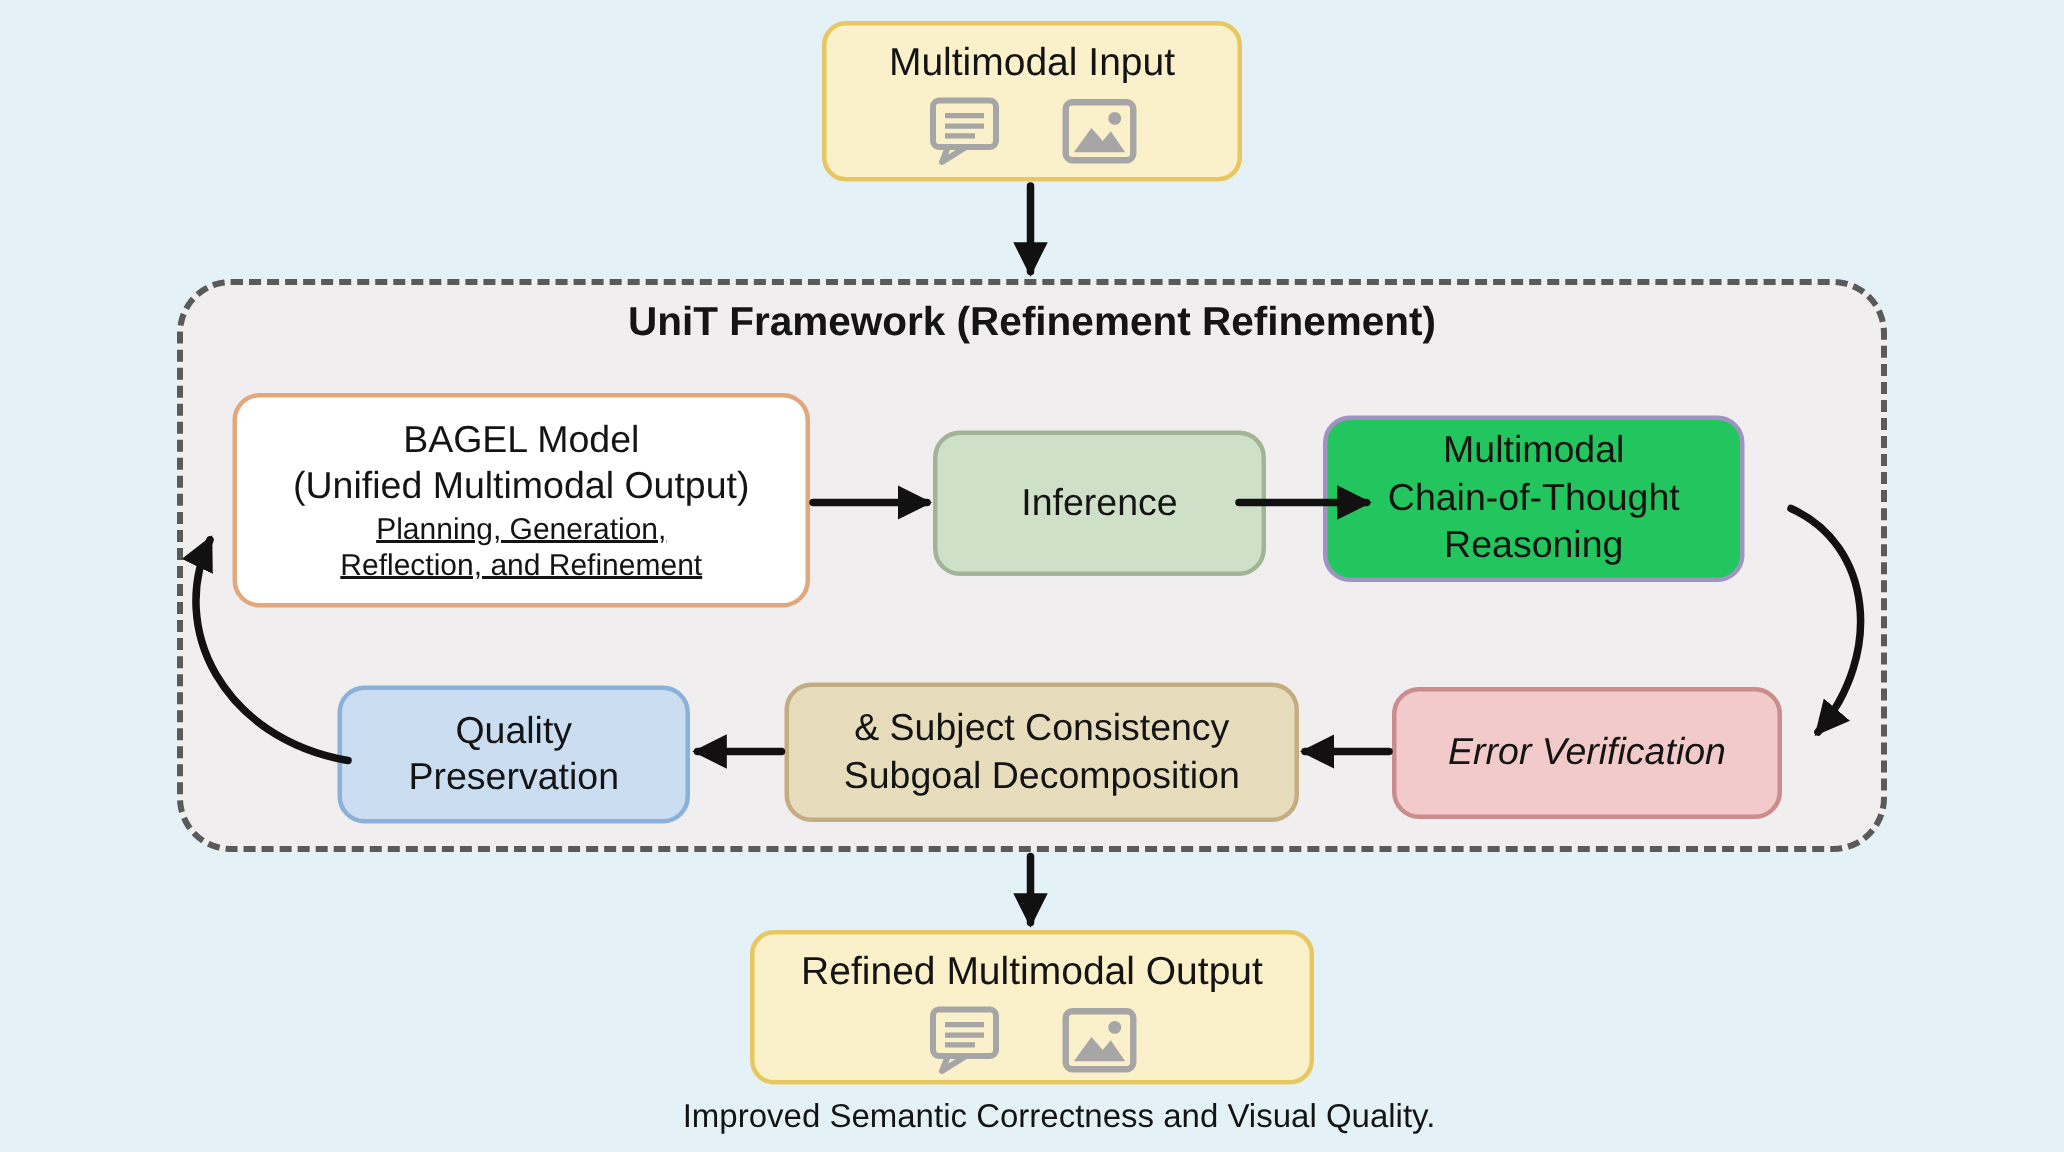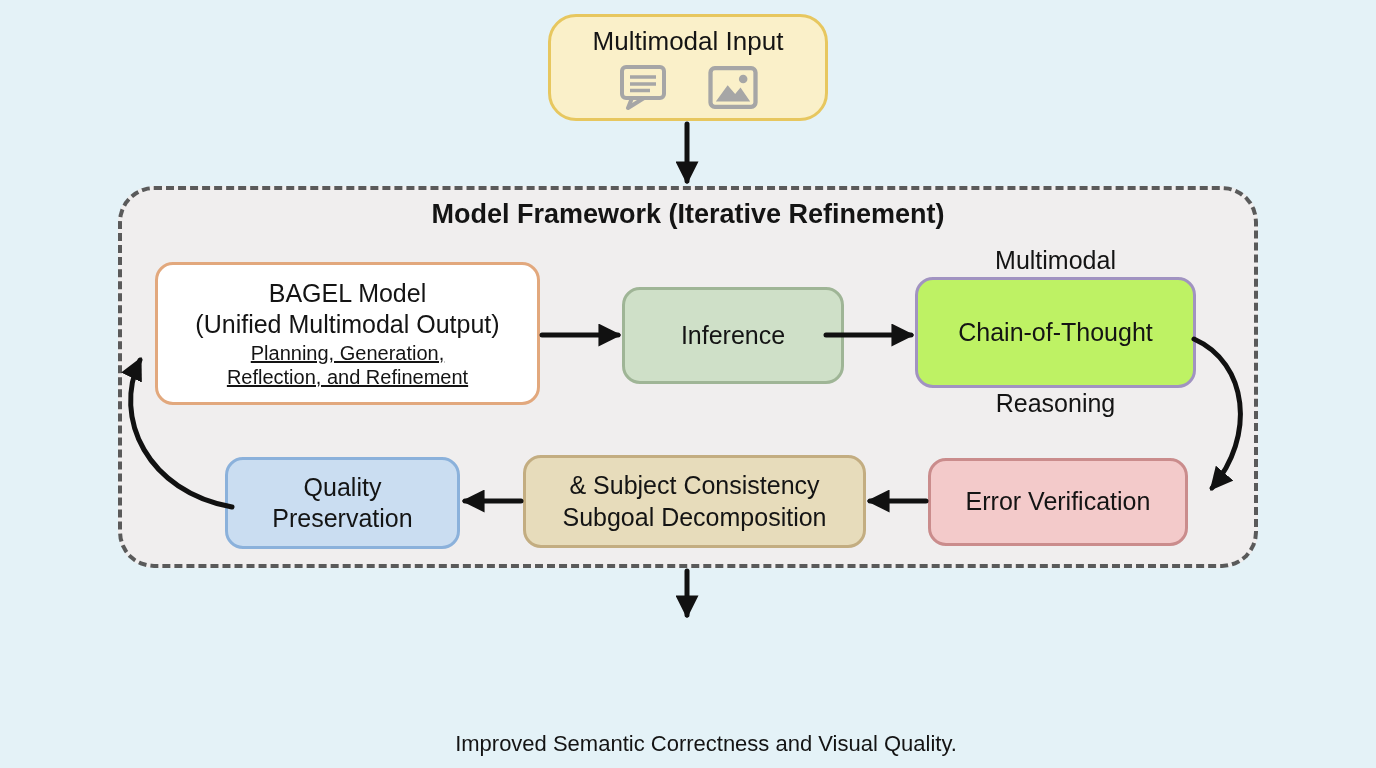--- a/index.html
+++ b/index.html
@@ -14,43 +14,43 @@
     position:absolute;display:flex;flex-direction:column;
     align-items:center;justify-content:center;
     text-align:center;border-radius:18px;line-height:1.26;
     font-size:25px;
   }
   .node span{display:block;}
   .node .sub{font-size:20px;line-height:1.22;text-decoration:underline;}
   
   .io-box{
     position:absolute;display:flex;flex-direction:column;align-items:center;
-    background:#faf0c9;border:3px solid #e7c75f;border-radius:28px;
+    background:#faf0c9;border:3px solid #e7c75f;border-radius:16px;
     padding-top:9px;
   }
   .io-title{font-size:26px;font-weight:500;}
   .icon-row{display:flex;gap:38px;margin-top:7px;align-items:center;}
   .icon-row svg{display:block;}
 
   .input-box{left:548px;top:14px;width:280px;height:107px;}
   .output-box{left:500px;top:620px;width:376px;height:103px;}
 
   .framework{
     position:absolute;left:118px;top:186px;width:1140px;height:382px;
     background:#f0eeee;border:4px dashed #5a5a5a;border-radius:36px;
   }
   .framework-title{
     position:absolute;left:0;top:199px;width:1376px;
     text-align:center;font-size:27px;font-weight:700;
   }
 
   .bagel{left:155px;top:262px;width:385px;height:143px;background:#ffffff;border:3px solid #e2a87d;}
   .inference{left:622px;top:287px;width:222px;height:97px;background:#cfe0c8;border:3px solid #9fb596;}
-  .cot{left:915px;top:277px;width:281px;height:111px;background:#bef264;border:3px solid #a193c1;gap:40px;}
-  .error{left:928px;top:458px;width:260px;height:88px;background:#f3caca;border:3px solid #ca8c8c;}
+  .cot{left:882px;top:277px;width:281px;height:111px;background:#22c55e;border:3px solid #a193c1;}
+  .error{left:928px;top:458px;width:260px;height:88px;background:#f3caca;border:3px solid #ca8c8c;font-style:italic;}
   .subgoal{left:523px;top:455px;width:343px;height:93px;background:#e7dcbb;border:3px solid #c3ad81;}
   .quality{left:225px;top:457px;width:235px;height:92px;background:#caddf1;border:3px solid #8bb1db;align-items:center;}
 
   .caption{
     position:absolute;left:0;top:731px;width:1376px;
     text-align:center;font-size:22px;padding-left:36px;
   }
   .edges{position:absolute;left:0;top:0;pointer-events:none;}
 </style>
 </head>
@@ -70,21 +70,21 @@
       </svg>
       <svg width="52" height="45" viewBox="0 0 48 42">
         <rect x="3" y="3" width="42" height="36" rx="4" fill="none" stroke="#a6a6a6" stroke-width="4"></rect>
         <circle cx="33.5" cy="13" r="4" fill="#a6a6a6"></circle>
         <path d="M8 34 L19 19 L26 27 L31 21 L40 34 Z" fill="#a6a6a6"></path>
       </svg>
     </span>
   </div>
 
   <div class="framework"></div>
-  <div class="framework-title">Model Framework (Iterative Refinement)</div>
+  <div class="framework-title">UniT Framework (Refinement Refinement)</div>
 
   <div class="node bagel">
     <span>BAGEL Model</span>
     <span>(Unified Multimodal Output)</span>
     <span class="sub">Planning, Generation,</span>
     <span class="sub">Reflection, and Refinement</span>
   </div>
 
   <div class="node inference">
     <span>Inference</span>
@@ -103,20 +103,37 @@
   <div class="node subgoal">
     <span>&amp; Subject Consistency</span>
     <span>Subgoal Decomposition</span>
   </div>
 
   <div class="node quality">
     <span>Quality</span>
     <span>Preservation</span>
   </div>
 
+  <div class="io-box output-box">
+    <span class="io-title">Refined Multimodal Output</span>
+    <span class="icon-row">
+      <svg width="52" height="46" viewBox="0 0 48 46">
+        <rect x="3" y="3" width="42" height="31" rx="4" fill="none" stroke="#a6a6a6" stroke-width="4"></rect>
+        <line x1="11" y1="13" x2="37" y2="13" stroke="#a6a6a6" stroke-width="3.5"></line>
+        <line x1="11" y1="20" x2="37" y2="20" stroke="#a6a6a6" stroke-width="3.5"></line>
+        <line x1="11" y1="26.5" x2="31" y2="26.5" stroke="#a6a6a6" stroke-width="3.5"></line>
+        <path d="M13 34 L9 44 L25 34" fill="none" stroke="#a6a6a6" stroke-width="4" stroke-linejoin="round"></path>
+      </svg>
+      <svg width="52" height="45" viewBox="0 0 48 42">
+        <rect x="3" y="3" width="42" height="36" rx="4" fill="none" stroke="#a6a6a6" stroke-width="4"></rect>
+        <circle cx="33.5" cy="13" r="4" fill="#a6a6a6"></circle>
+        <path d="M8 34 L19 19 L26 27 L31 21 L40 34 Z" fill="#a6a6a6"></path>
+      </svg>
+    </span>
+  </div>
 
   <div class="caption">Improved Semantic Correctness and Visual Quality.</div>
 
   <svg class="edges" width="1376" height="768" viewBox="0 0 1376 768">
     <defs>
       <marker id="ah" viewBox="0 0 10 10" refX="8.5" refY="5" markerWidth="4.6" markerHeight="4.6" orient="auto-start-reverse">
         <path d="M0 0 L10 5 L0 10 Z" fill="#111"></path>
       </marker>
     </defs>
     <g stroke="#111" stroke-width="5" fill="none" stroke-linecap="round">

